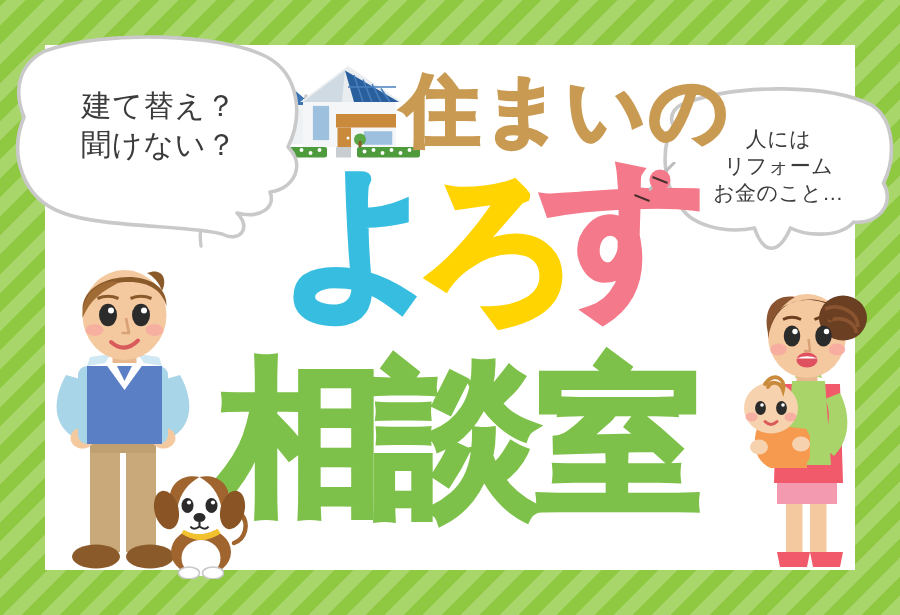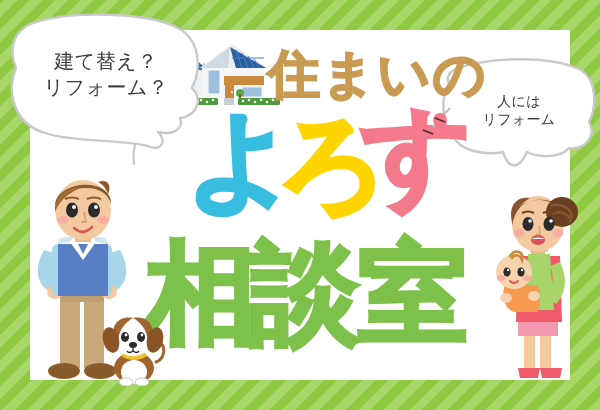--- a/index.html
+++ b/index.html
@@ -23,21 +23,21 @@
   }
   
   .bubble{position:absolute;}
   .bubble svg{display:block;overflow:visible;}
   .bubble-text{
     position:absolute;left:0;top:0;width:100%;height:100%;
     display:flex;flex-direction:column;align-items:center;justify-content:center;
     color:#3b3b3b;line-height:1.28;white-space:nowrap;
     pointer-events:none;
   }
-  #bubble-left{left:8px;top:12px;width:196px;height:140px;}
+  #bubble-left{left:8px;top:22px;width:196px;height:140px;}
   #bubble-left .bubble-text{font-size:20px;letter-spacing:.5px;padding-bottom:14px;box-sizing:border-box;}
   #bubble-right{left:443px;top:58px;width:152px;height:118px;}
   #bubble-right .bubble-text{font-size:14px;letter-spacing:.3px;padding-bottom:12px;box-sizing:border-box;}
 
   
   #connector{position:absolute;left:130px;top:60px;width:80px;height:110px;}
 
   
   #house{position:absolute;left:172px;top:36px;width:112px;height:78px;}
 
@@ -141,34 +141,35 @@
 
   <div class="bubble" id="bubble-left">
     <svg viewBox="0 0 196 140" width="196" height="140">
       <path d="M22,12 C60,-2 140,0 170,16 C192,28 194,56 184,76
                C196,88 188,104 172,106 C176,116 166,124 150,120
                C160,130 152,140 140,134 C120,128 60,130 34,120
                C6,110 -2,80 8,56 C0,36 6,20 22,12 Z" fill="#ffffff" stroke="#c9c9c9" stroke-width="2.4" stroke-linejoin="round"></path>
     </svg>
     <div class="bubble-text">
       <span>建て替え？</span>
-      <span>リフォーム？</span>
+      <span>聞けない？</span>
     </div>
   </div>
 
   <div class="bubble" id="bubble-right">
     <svg viewBox="0 0 152 118" width="152" height="118">
       <path d="M16,10 C50,-2 110,-2 138,12 C154,22 154,48 146,64
                C154,78 142,92 126,90 C118,100 96,100 84,94
                C76,112 66,112 60,94 C40,98 16,92 10,78
                C-2,64 -2,38 6,26 C2,18 8,12 16,10 Z" fill="#ffffff" stroke="#c9c9c9" stroke-width="2.4" stroke-linejoin="round"></path>
     </svg>
     <div class="bubble-text">
       <span>人には</span>
       <span>リフォーム</span>
+      <span>お金のこと…</span>
     </div>
   </div>
 
   <div id="title-sumai" style="color: rgb(201, 154, 82); -webkit-text-stroke: 2px rgb(201, 154, 82);">住まいの</div>
 
   <div id="title-yorozu">
     <span class="kana" id="kana-yo" style="color: rgb(55, 189, 224);">よ</span>
     <span class="kana" id="kana-ro" style="color: rgb(255, 212, 0);">ろ</span>
     <span class="kana" id="kana-su" style="color: rgb(244, 121, 139);">す</span>
   </div>

